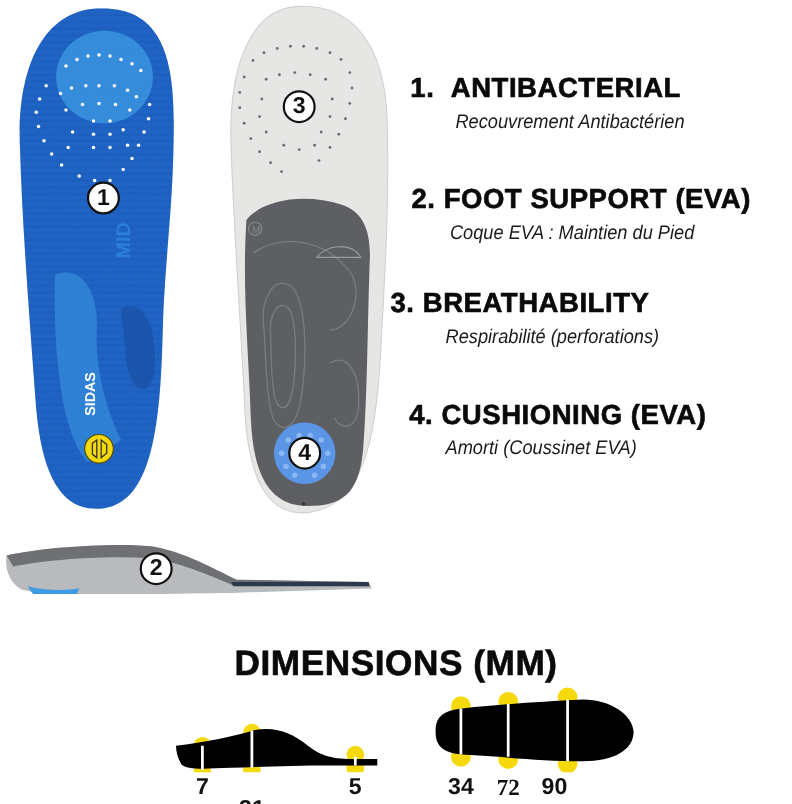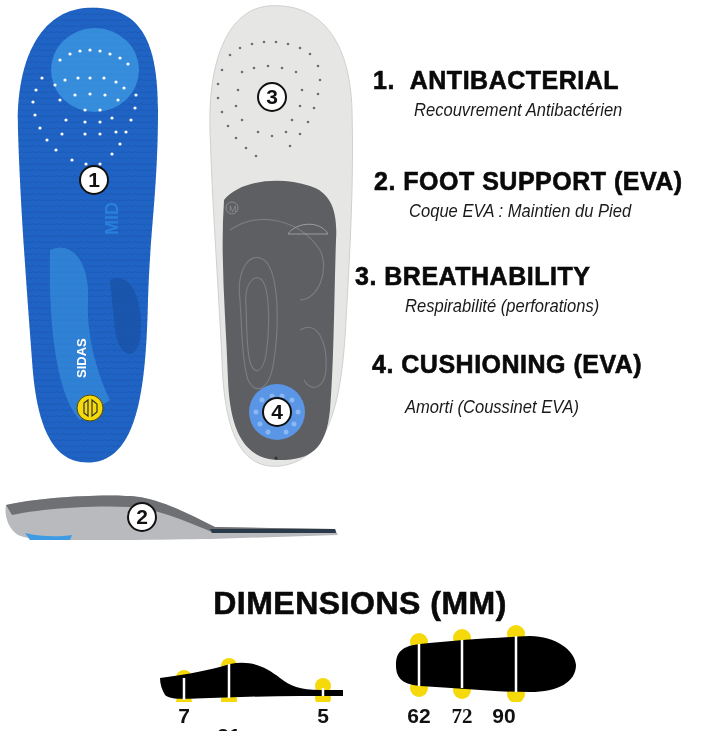--- a/index.html
+++ b/index.html
@@ -178,21 +178,21 @@
     </div>
     <div class="feature-sub" style="left:409px;top:201px;">Coque EVA : Maintien du Pied</div>
   </div>
   <div>
     <div class="feature-title" style="left:355px;top:262px;">
       <span>3.</span> <span>BREATHABILITY</span>
     </div>
     <div class="feature-sub" style="left:405px;top:296px;">Respirabilité (perforations)</div>
   </div>
   <div>
-    <div class="feature-title" style="left:372px;top:350px;">
+    <div class="feature-title" style="left:372px;top:363px;">
       <span>4.</span> <span>CUSHIONING (EVA)</span>
     </div>
     <div class="feature-sub" style="left:405px;top:397px;">Amorti (Coussinet EVA)</div>
   </div>
 </div>
 
 <div class="dim-title">DIMENSIONS (MM)</div>
 
 <div class="abs" style="left:150px;top:640px;width:210px;height:62px;">
   <svg width="210" height="62" viewBox="0 0 210 62">
@@ -223,15 +223,15 @@
         <circle cx="82" cy="70" r="9"></circle>
       <circle cx="136" cy="14" r="9"></circle>
         <circle cx="136" cy="74" r="9"></circle>
     </g>
     <path d="M40 24 C80 20 110 18 150 16 C175 16 195 30 196 45 C196 62 178 72 150 72 C110 72 80 68 40 66 C20 64 16 56 16 45 C16 32 22 26 40 24 Z" fill="#000000"></path>
     <line x1="39" y1="24" x2="39" y2="66" stroke="#ffffff" stroke-width="2.5"></line>
     <line x1="82" y1="20" x2="82" y2="68" stroke="#ffffff" stroke-width="2.5"></line>
     <line x1="136" y1="16" x2="136" y2="72" stroke="#ffffff" stroke-width="2.5"></line>
   </svg>
 </div>
-<div class="dim-val" style="left:419px;">62</div>
+<div class="dim-val" style="left:419px;">34</div>
 <div class="dim-val" style="left:462px;font-family:Liberation Serif, serif;">72</div>
 <div class="dim-val" style="left:504px;">90</div>
 
 </body></html>

